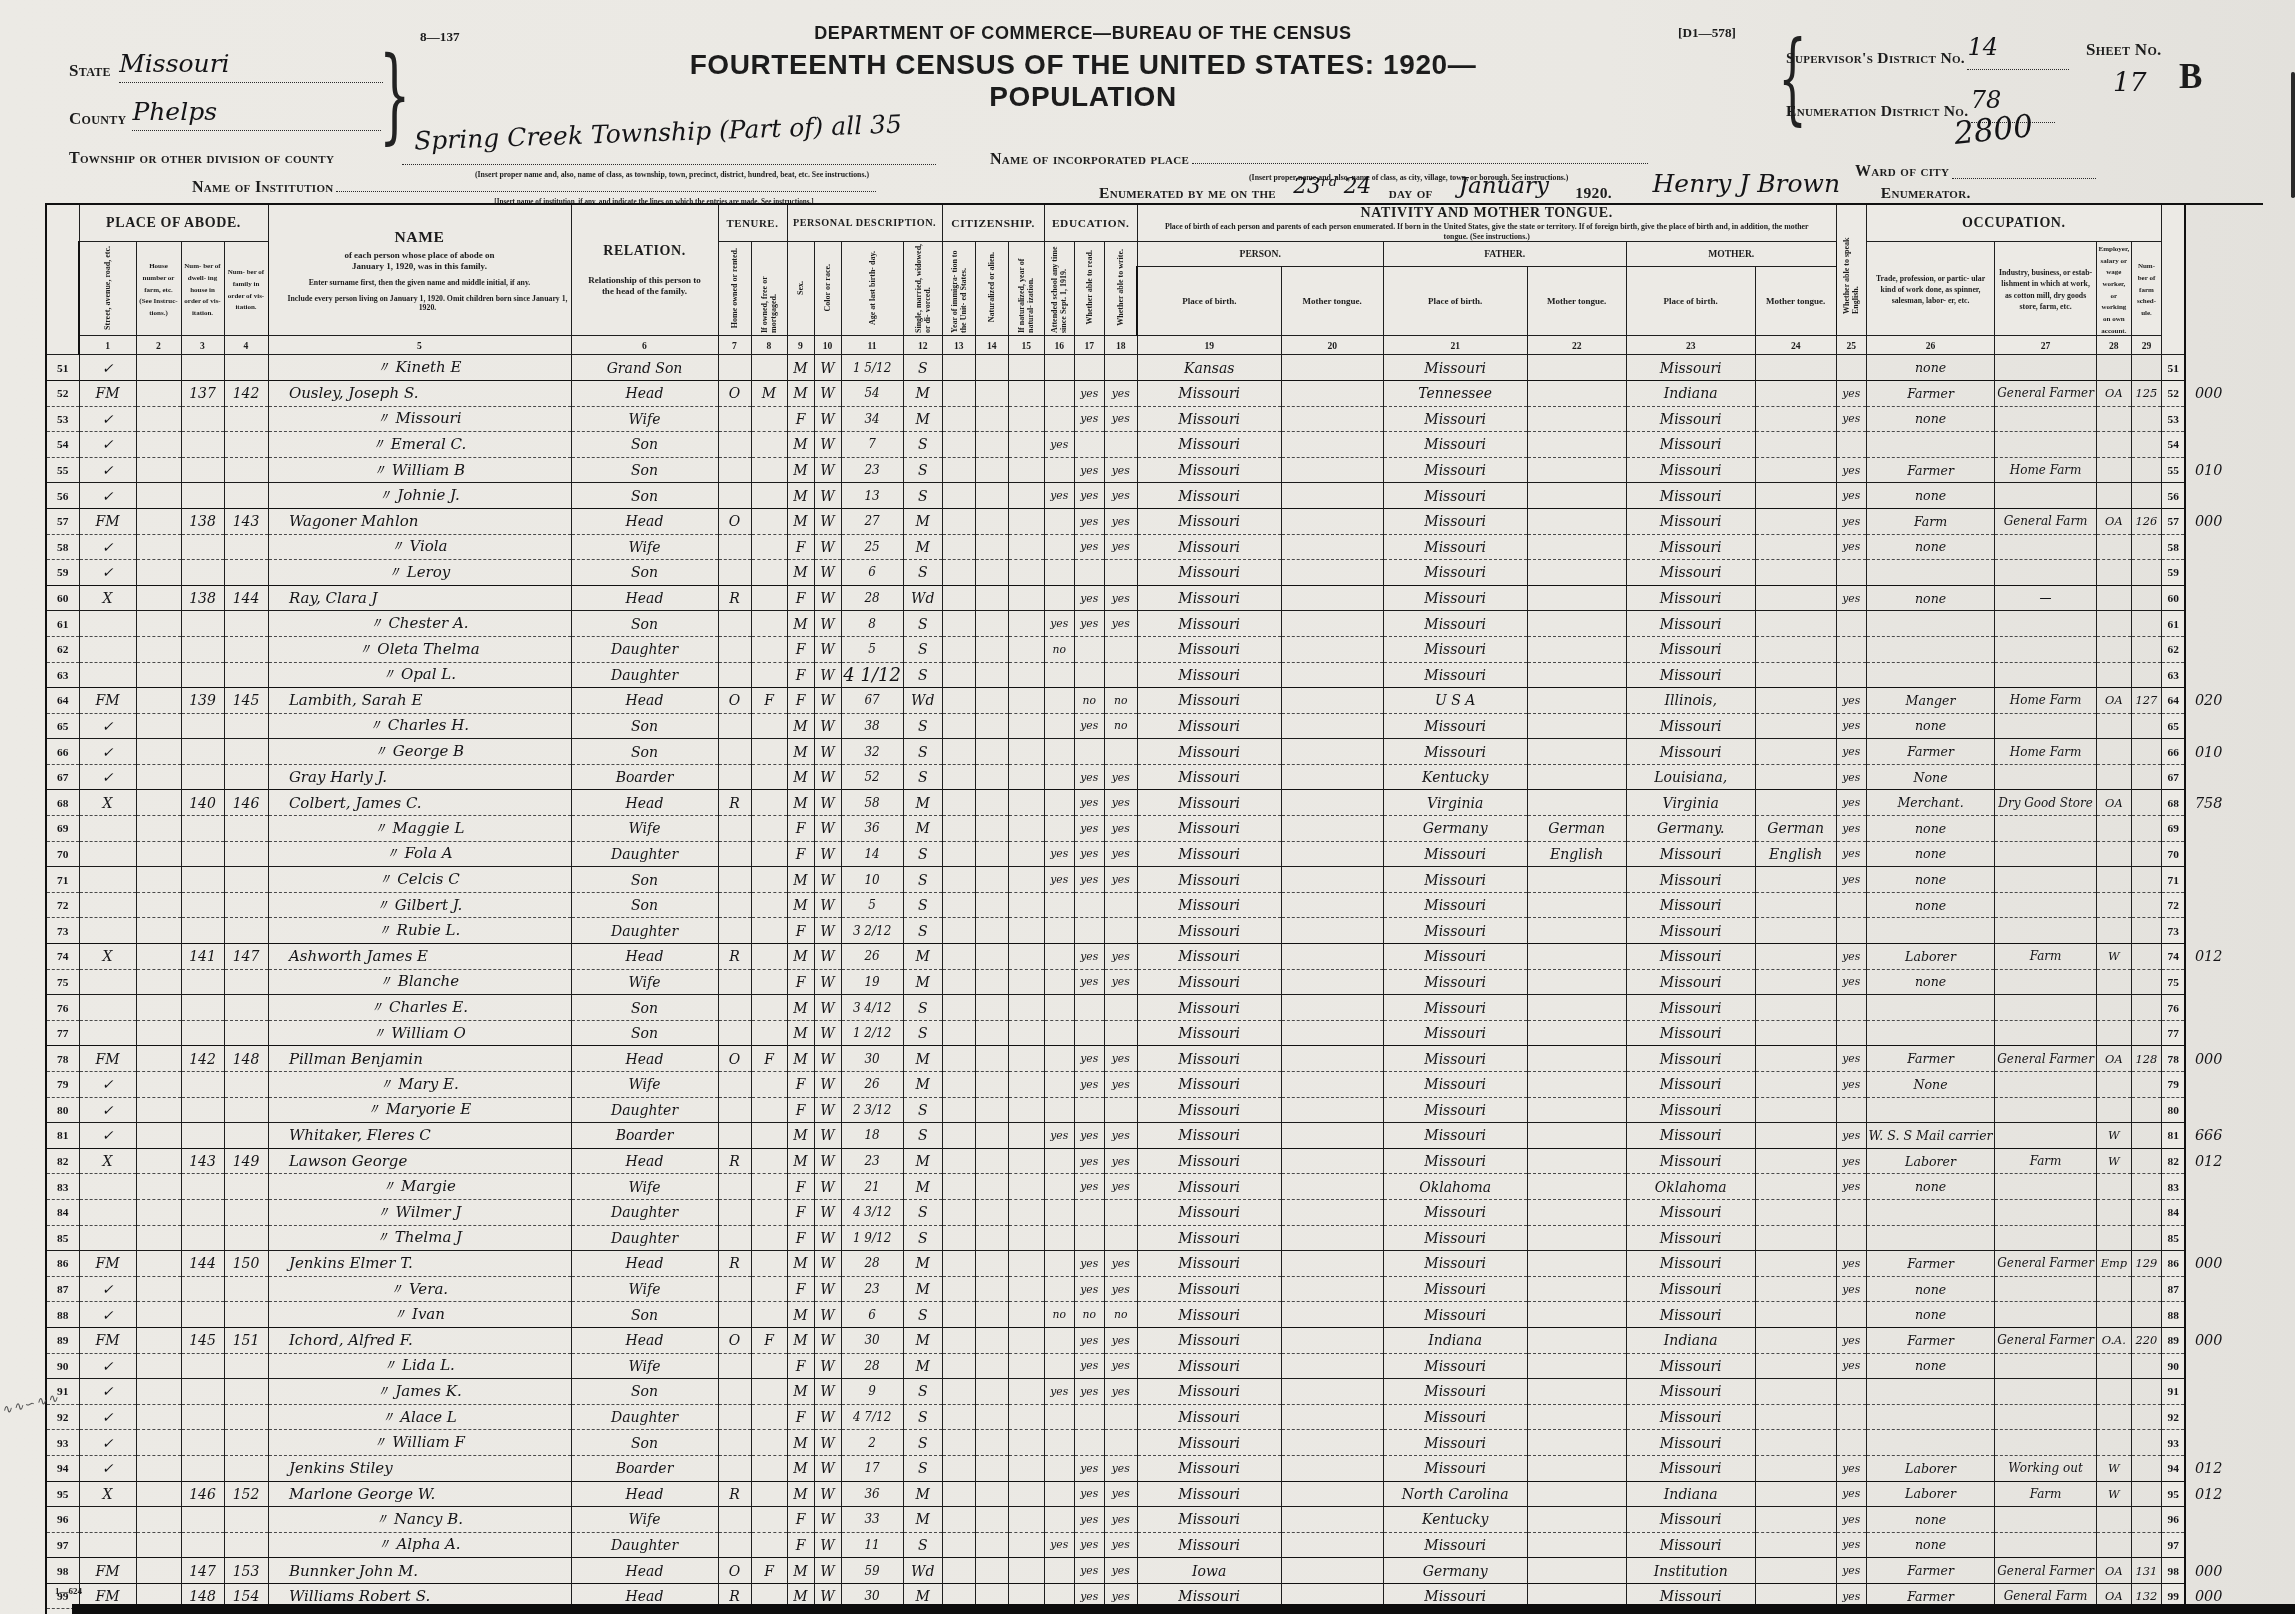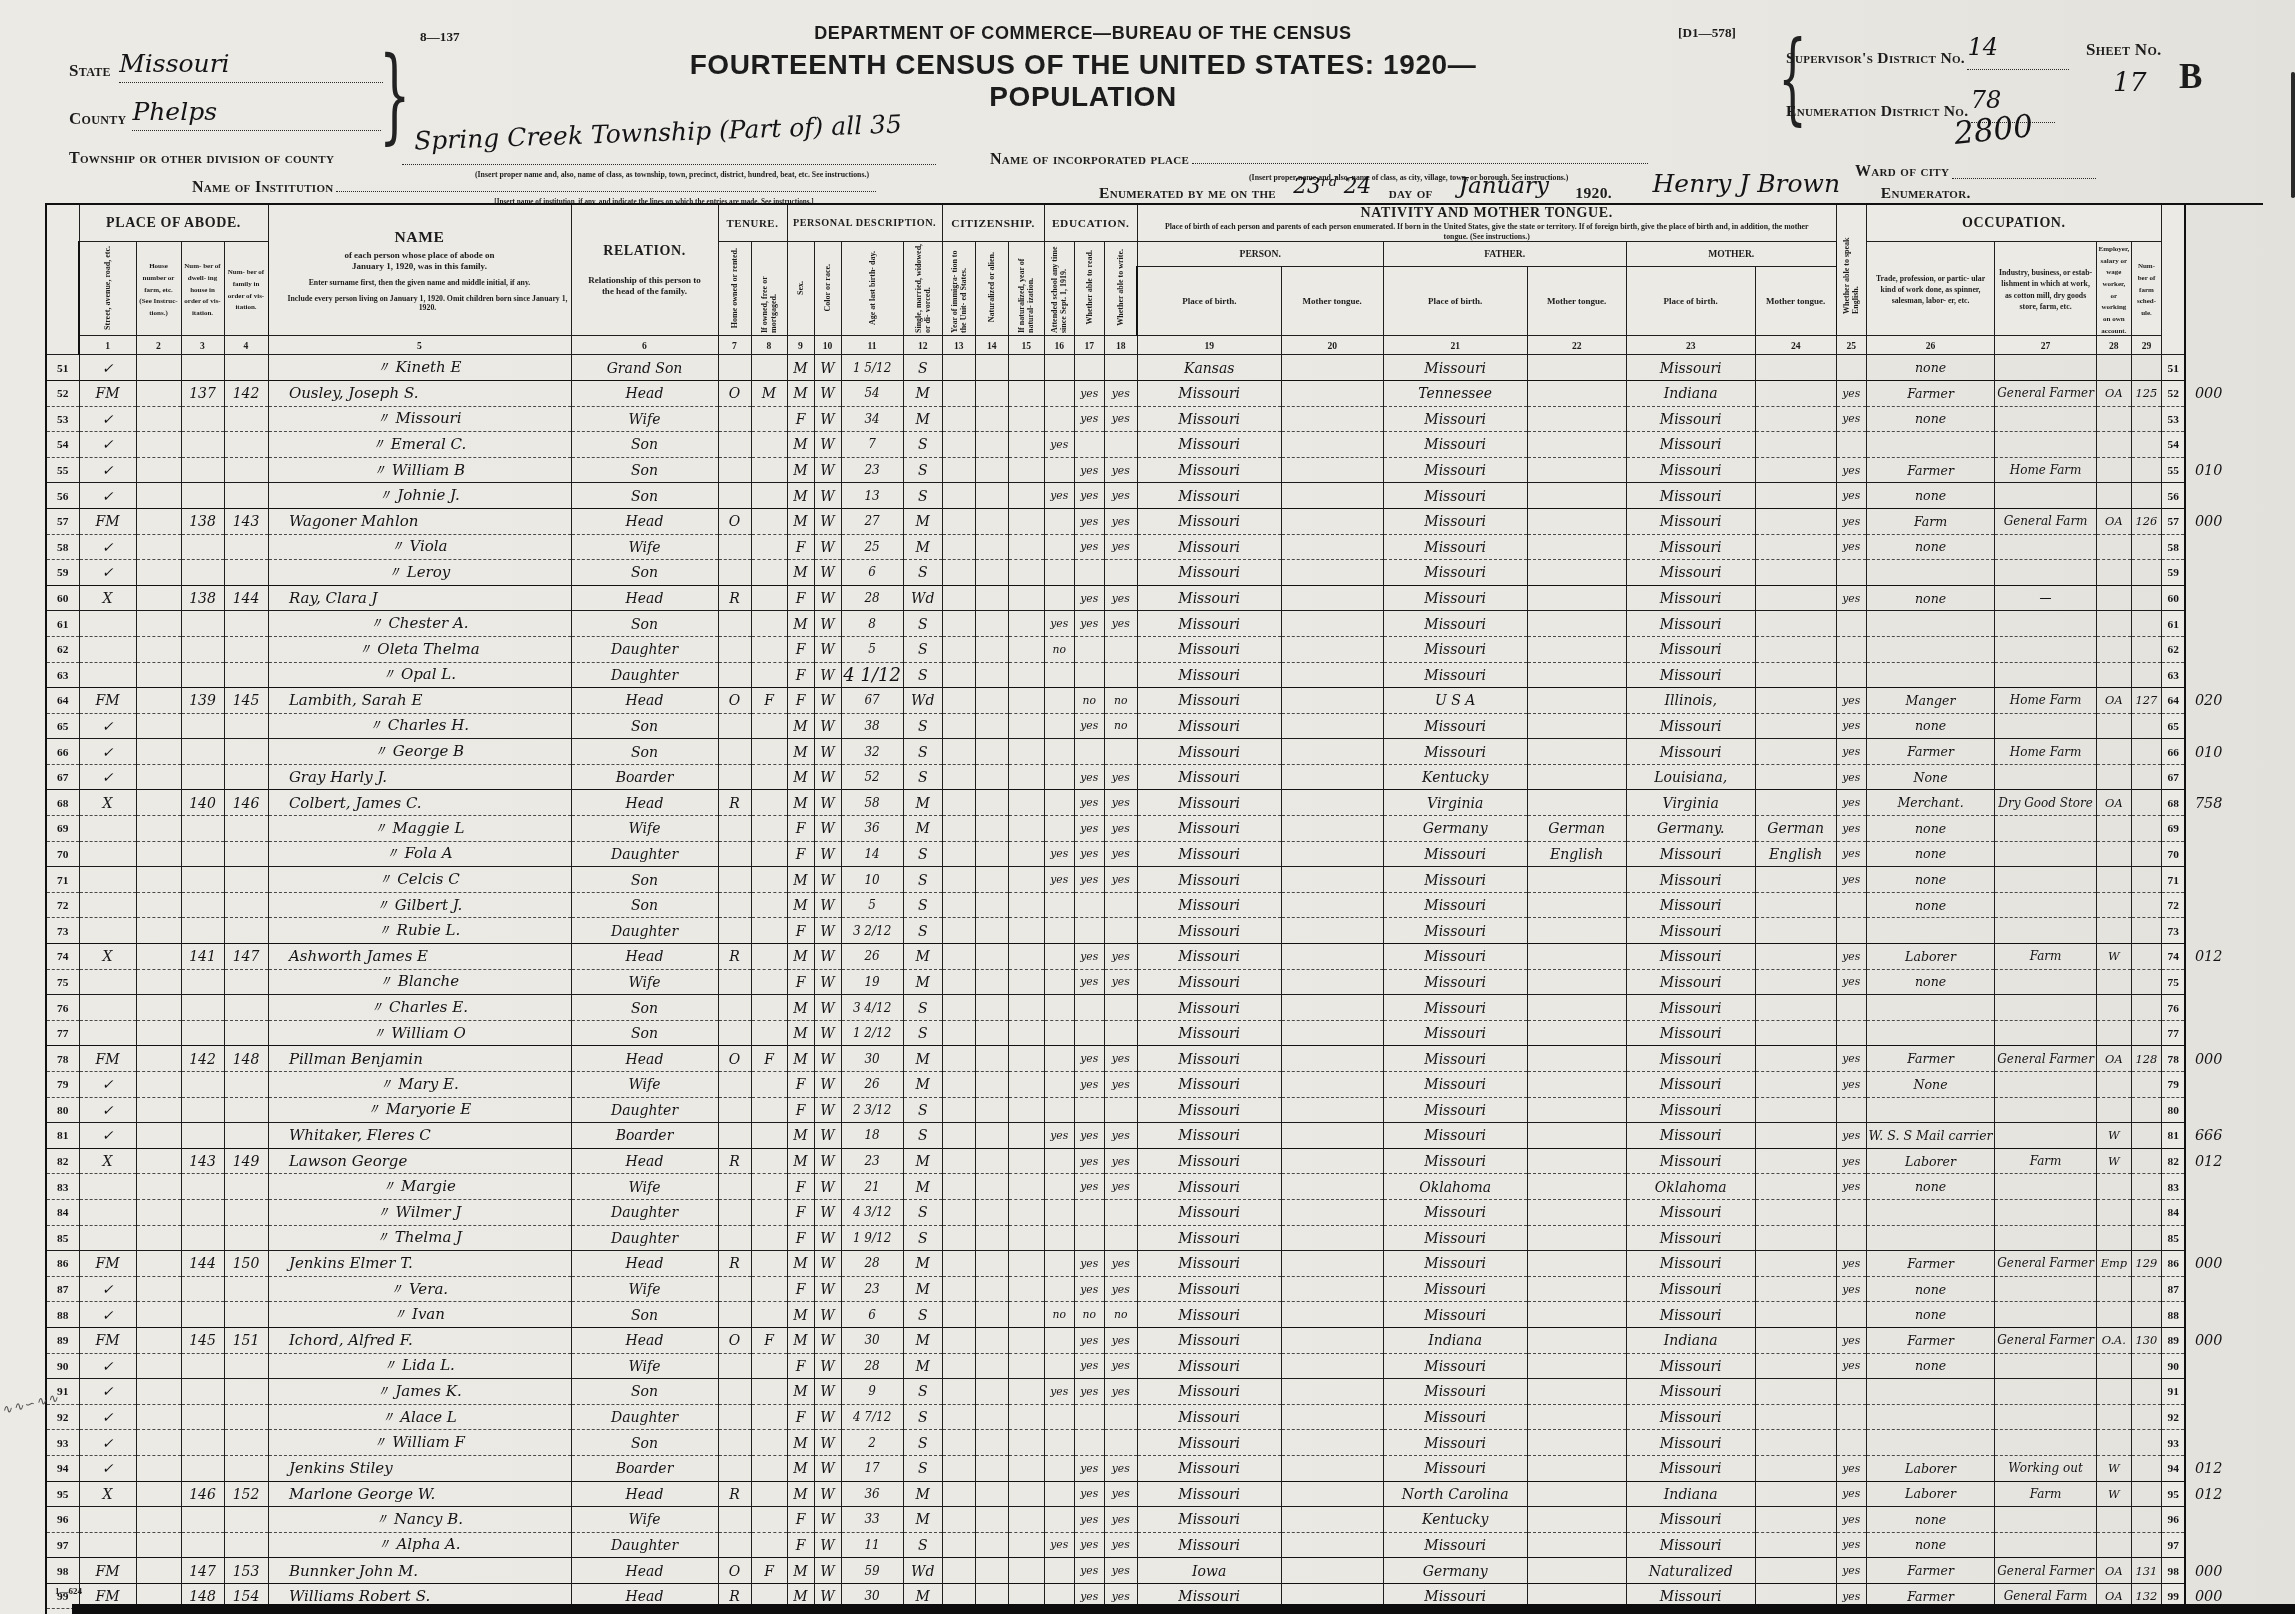--- a/index.html
+++ b/index.html
@@ -1572,21 +1572,21 @@
     <td>Missouri</td>
     <td></td>
     <td>Indiana</td>
     <td></td>
     <td>Indiana</td>
     <td></td>
     <td style="font-size:10.8px;">yes</td>
     <td style="font-size:12.6px;">Farmer</td>
     <td style="font-size:12px;">General Farmer</td>
     <td style="font-size:11.4px;">O.A.</td>
-    <td style="font-size:11.4px;">130</td>
+    <td style="font-size:11.4px;">220</td>
     <td class="num">89</td>
     <td class="mgn hw">000</td>
   </tr>
       <tr class="r5 dit">
     <td class="num">90</td>
     <td>✓</td>
     <td></td>
     <td></td>
     <td></td>
     <td class="nmc">〃  Lida L.</td>
@@ -1872,21 +1872,21 @@
     <td></td>
     <td></td>
     <td></td>
     <td style="font-size:10.8px;"></td>
     <td style="font-size:10.8px;">yes</td>
     <td style="font-size:10.8px;">yes</td>
     <td>Iowa</td>
     <td></td>
     <td>Germany</td>
     <td></td>
-    <td>Naturalized</td>
+    <td>Institution</td>
     <td></td>
     <td style="font-size:10.8px;">yes</td>
     <td style="font-size:12.6px;">Farmer</td>
     <td style="font-size:12px;">General Farmer</td>
     <td style="font-size:11.4px;">OA</td>
     <td style="font-size:11.4px;">131</td>
     <td class="num">98</td>
     <td class="mgn hw">000</td>
   </tr>
       <tr class="fam">

